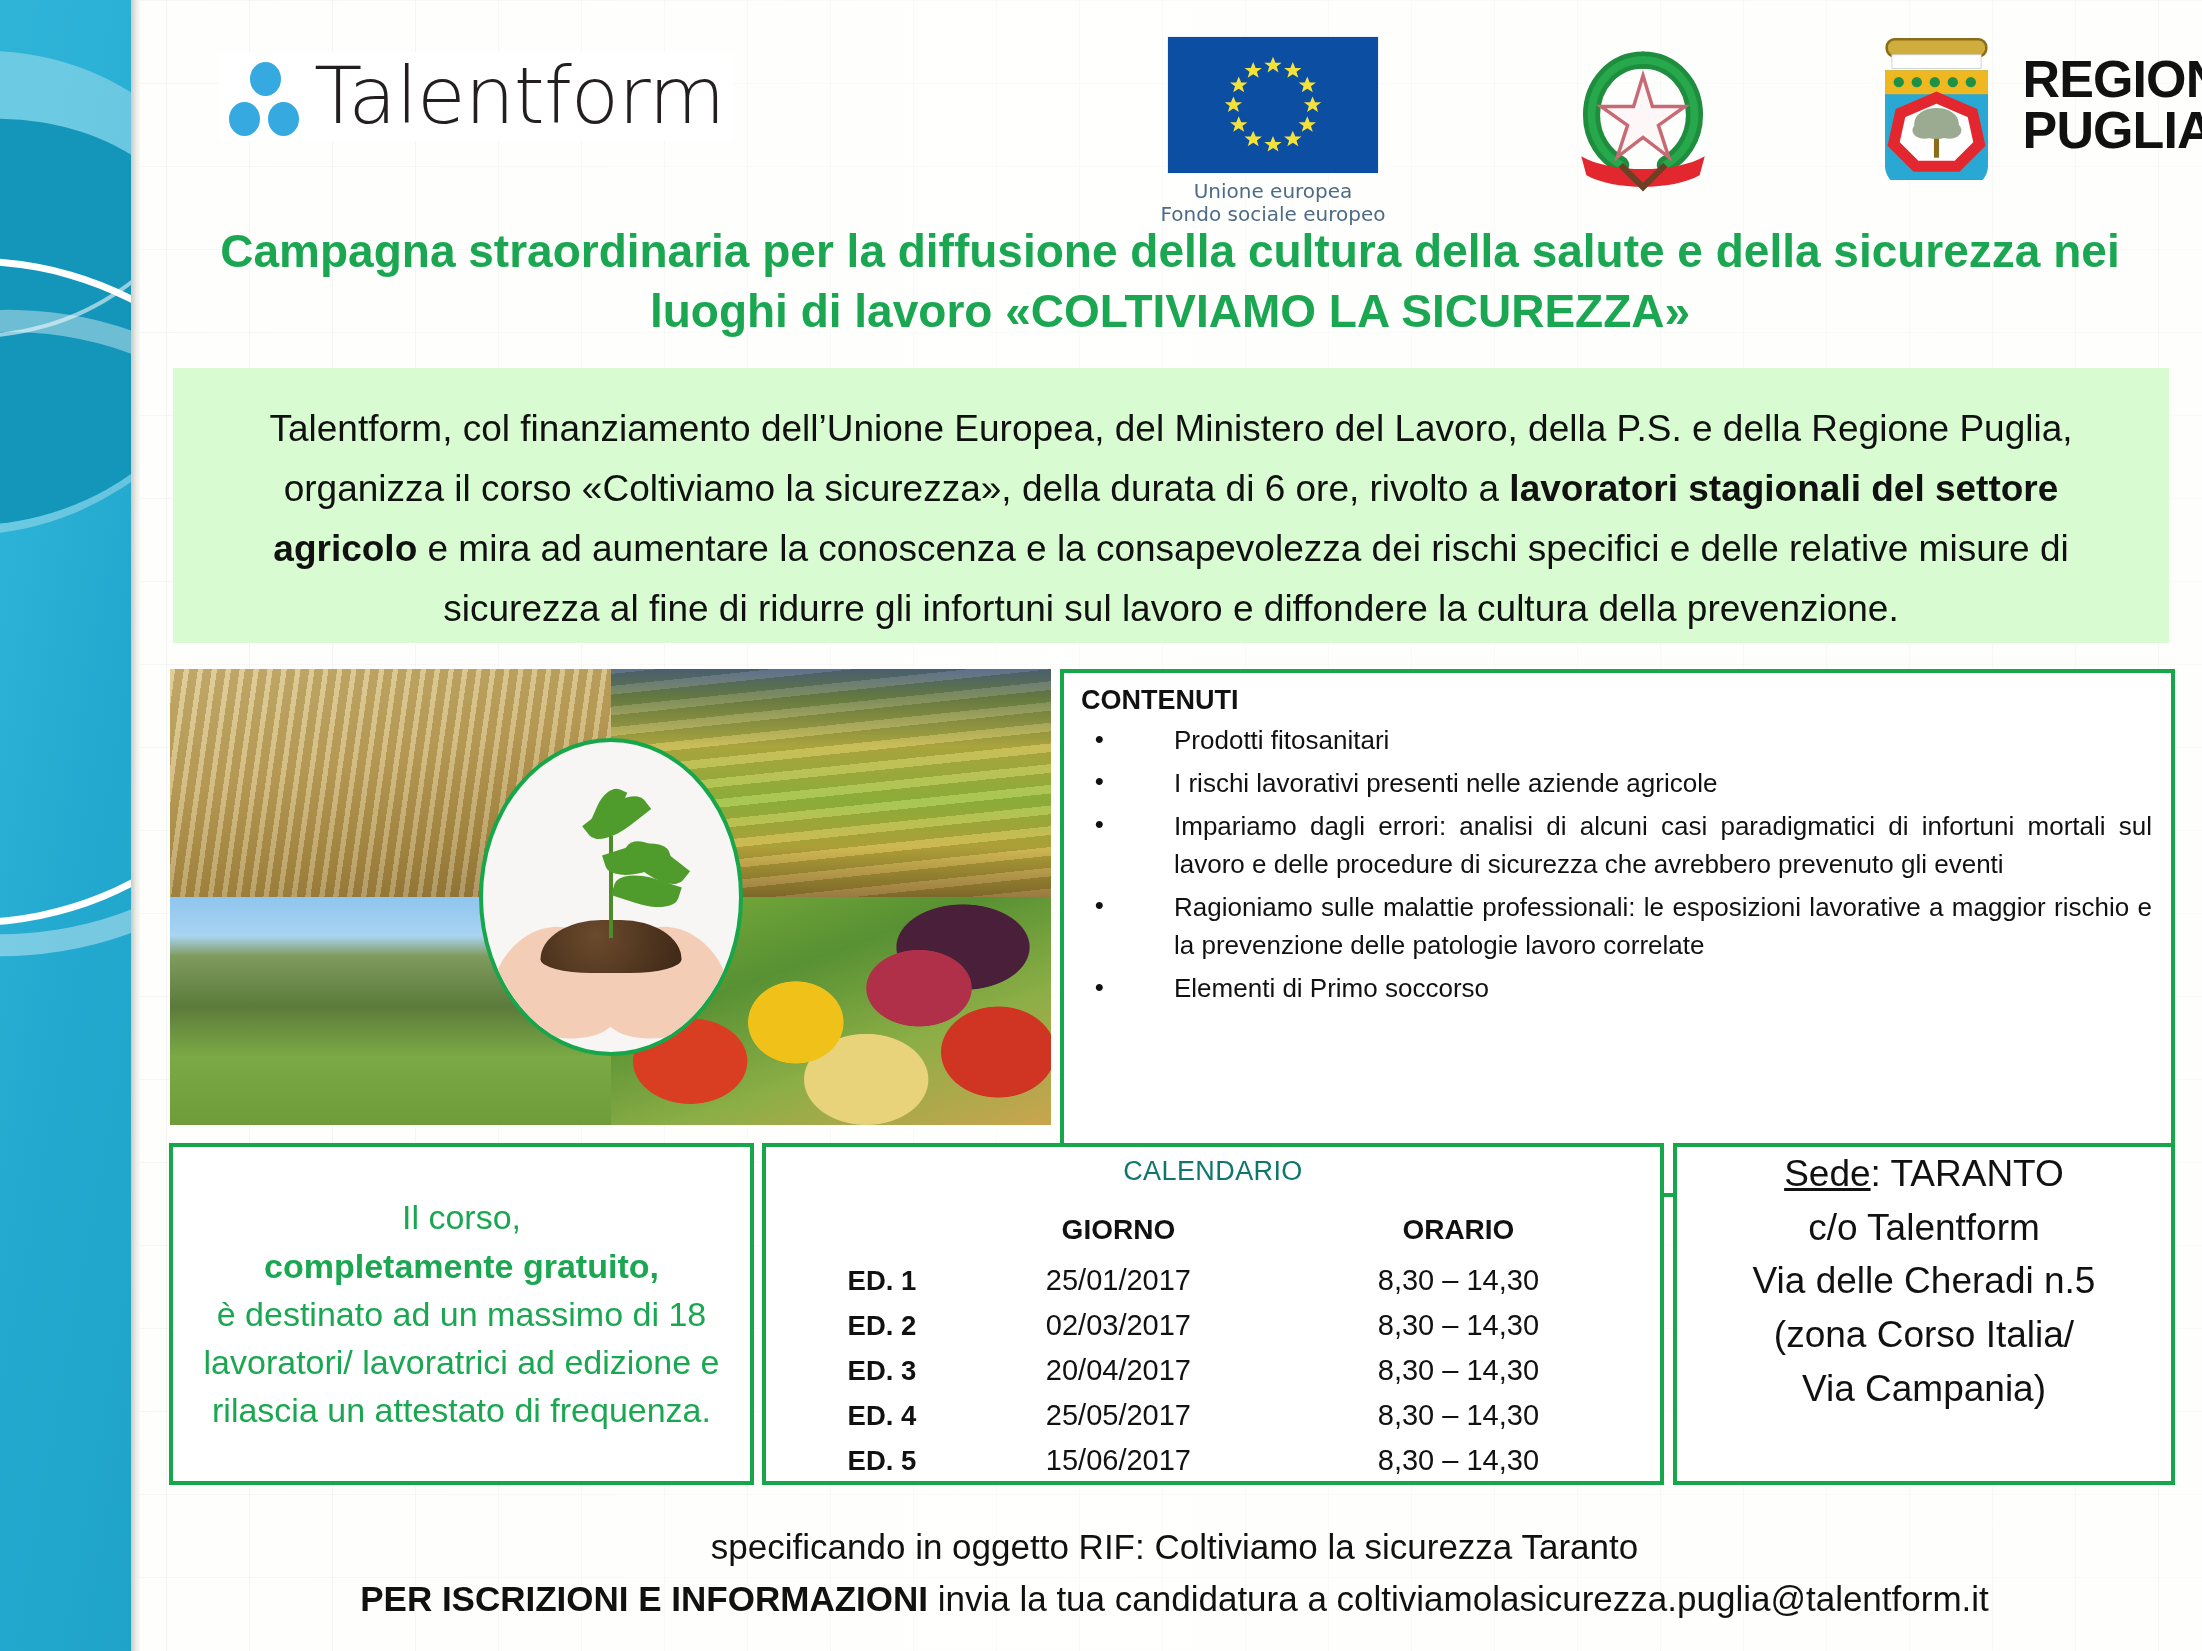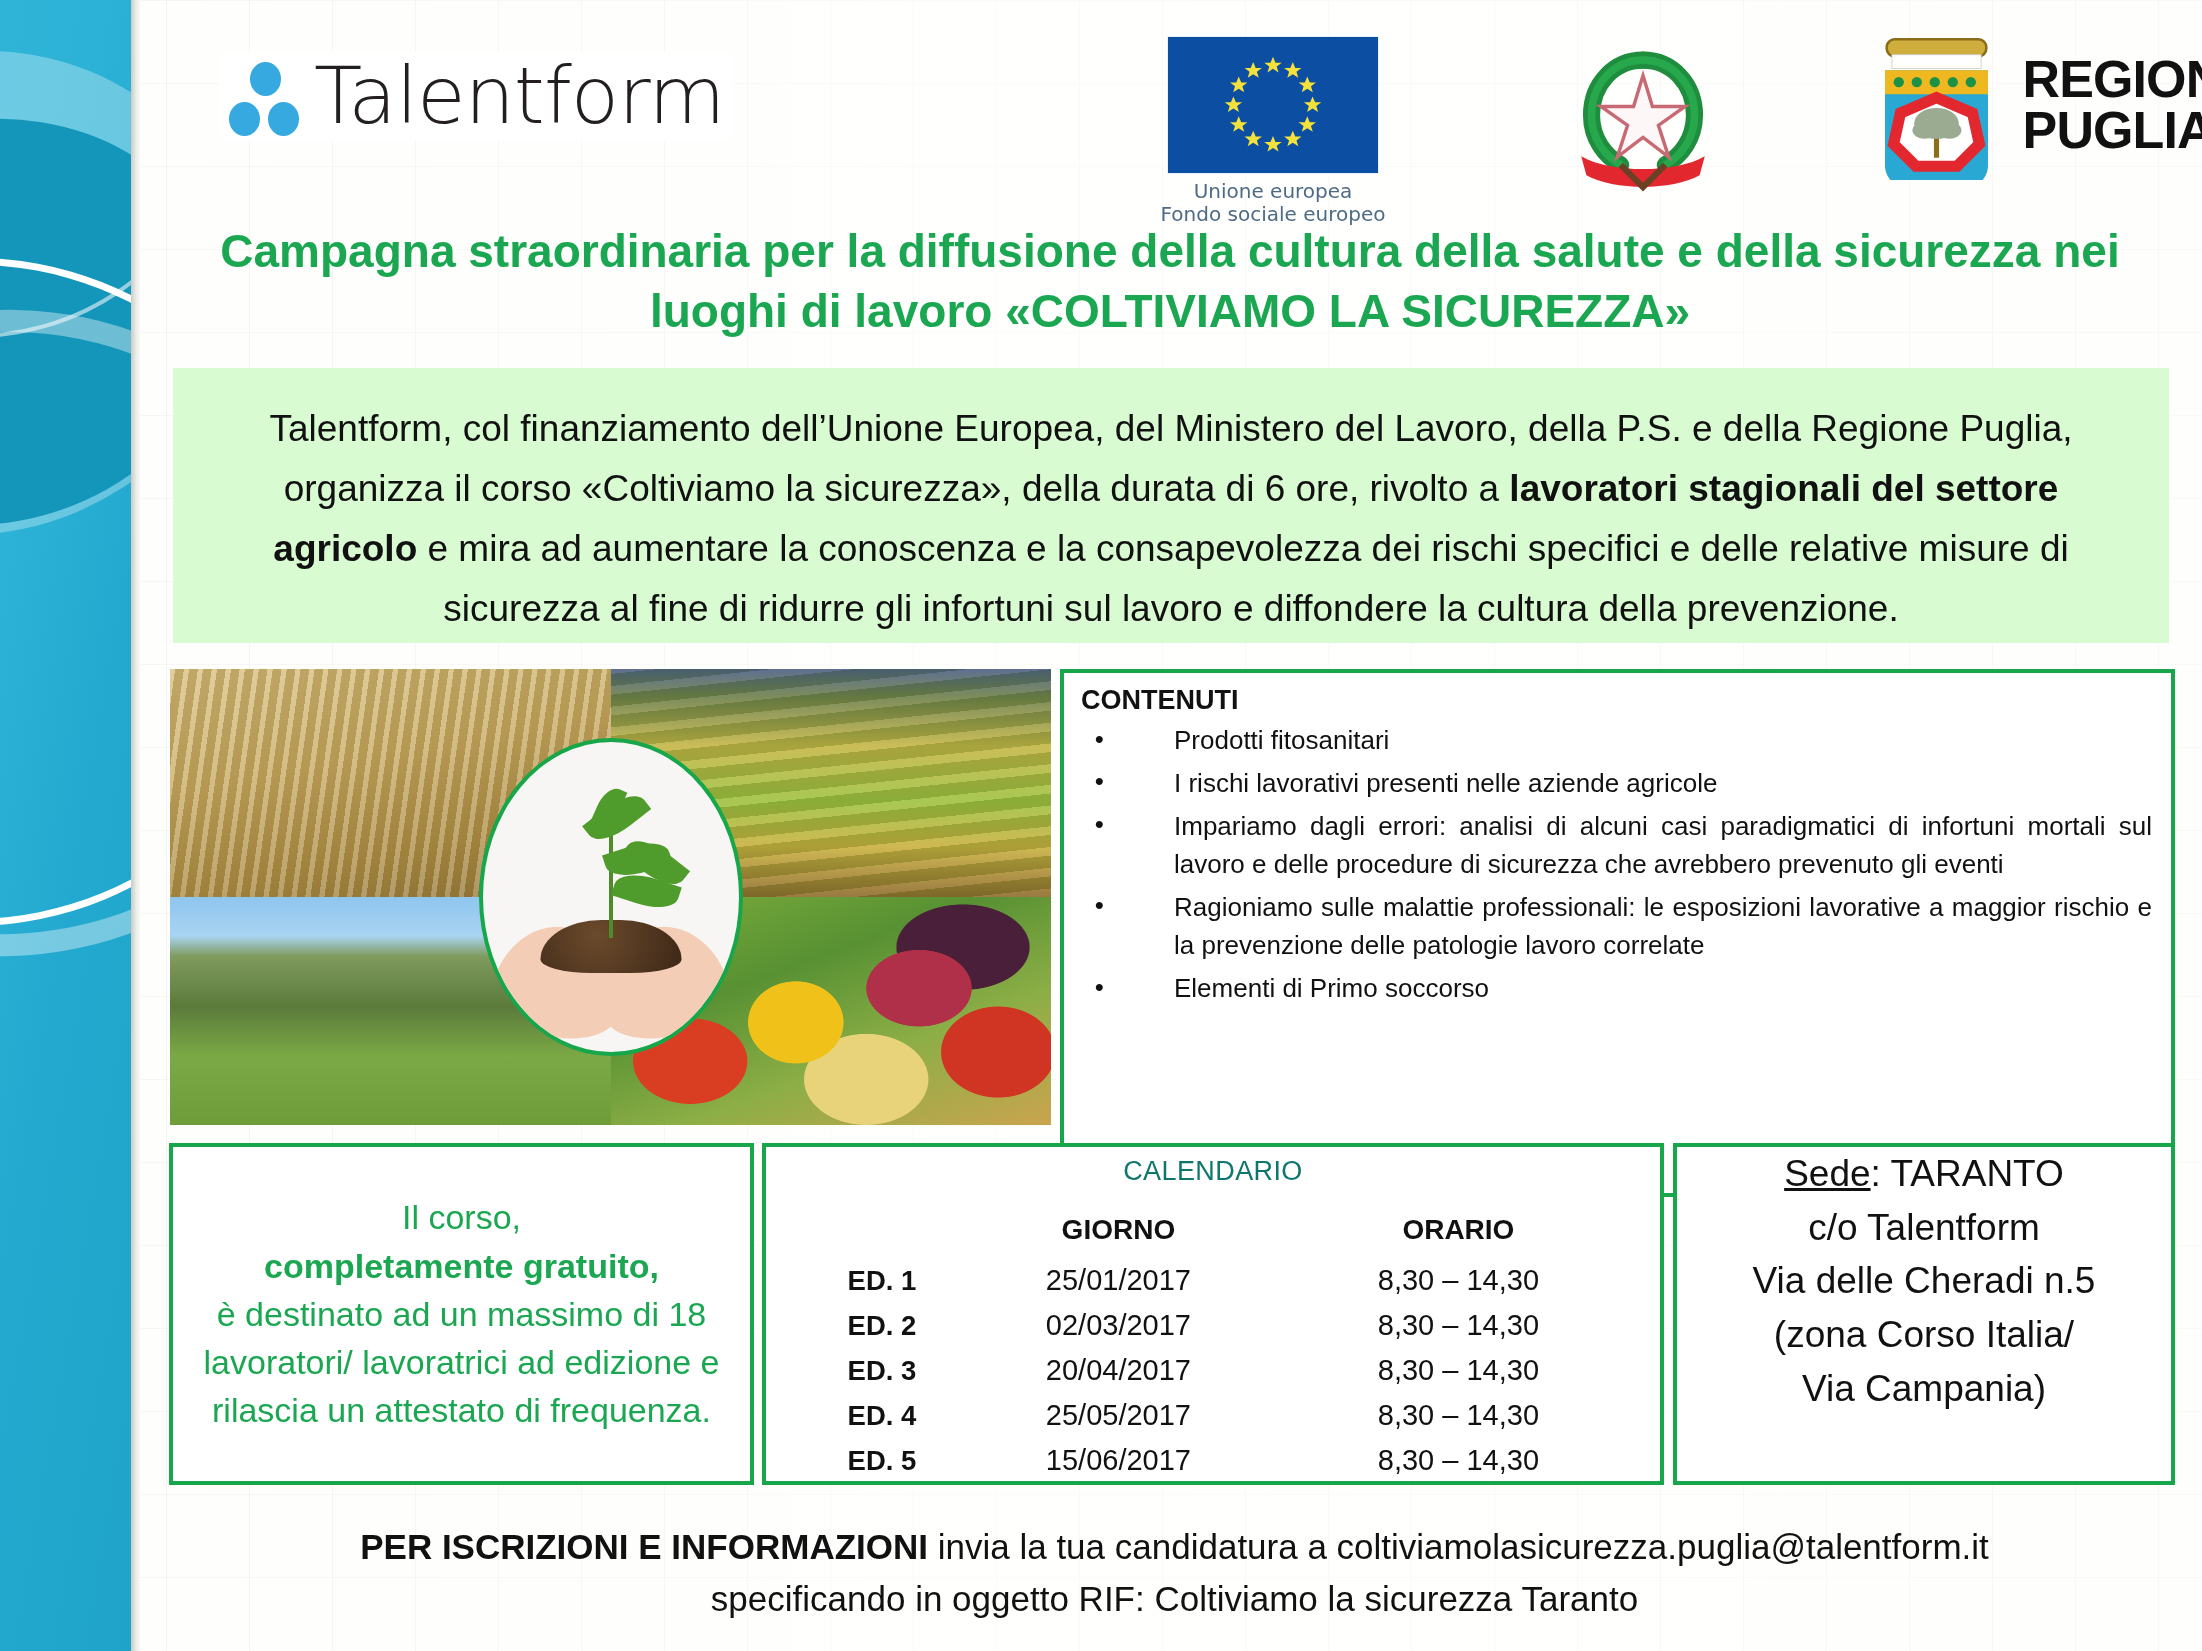--- a/index.html
+++ b/index.html
@@ -452,20 +452,20 @@
     <div>
       <u>Sede</u><span>: TARANTO</span><br>
       <span>c/o Talentform</span><br>
       <span>Via delle Cheradi n.5</span><br>
       <span>(zona Corso Italia/</span><br>
       <span>Via Campania)</span>
     </div>
   </div>
 
   <div id="footer">
+    <div>specificando in oggetto RIF: Coltiviamo la sicurezza Taranto</div>
     <div>
       <b>PER ISCRIZIONI E INFORMAZIONI</b><span> invia la tua candidatura a coltiviamolasicurezza.puglia@talentform.it</span>
     </div>
-    <div>specificando in oggetto RIF: Coltiviamo la sicurezza Taranto</div>
   </div>
 
 </div>
 
 
 </body></html>

